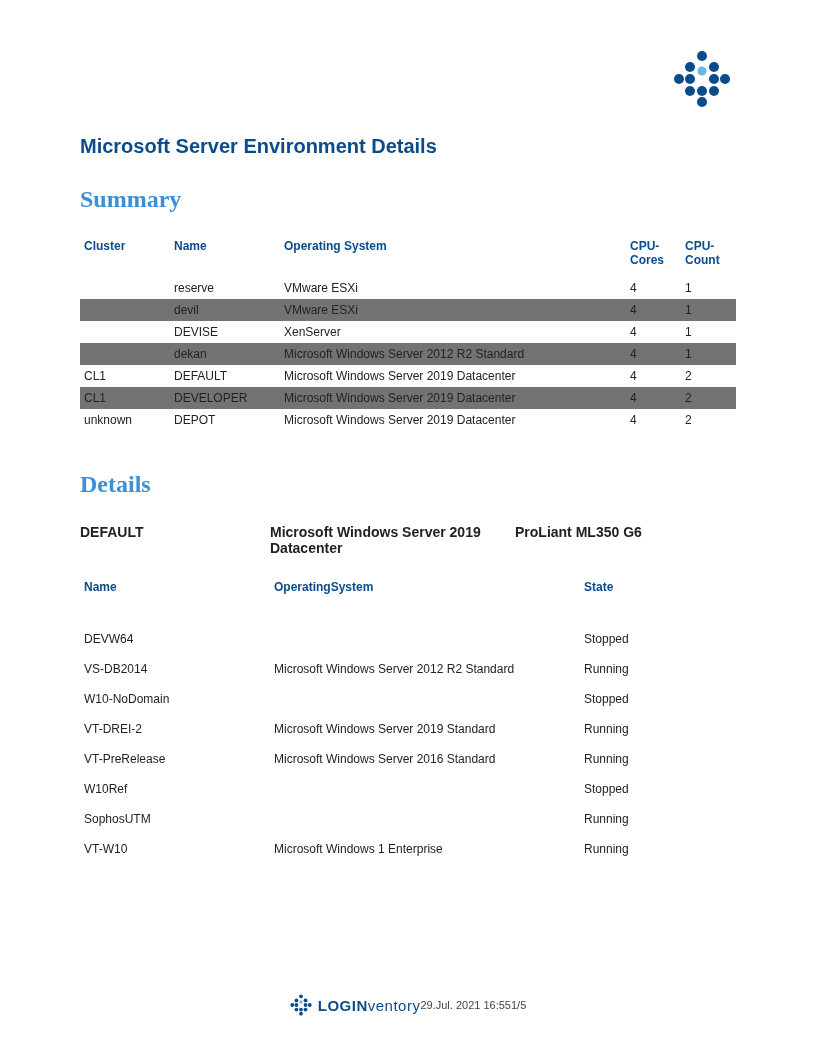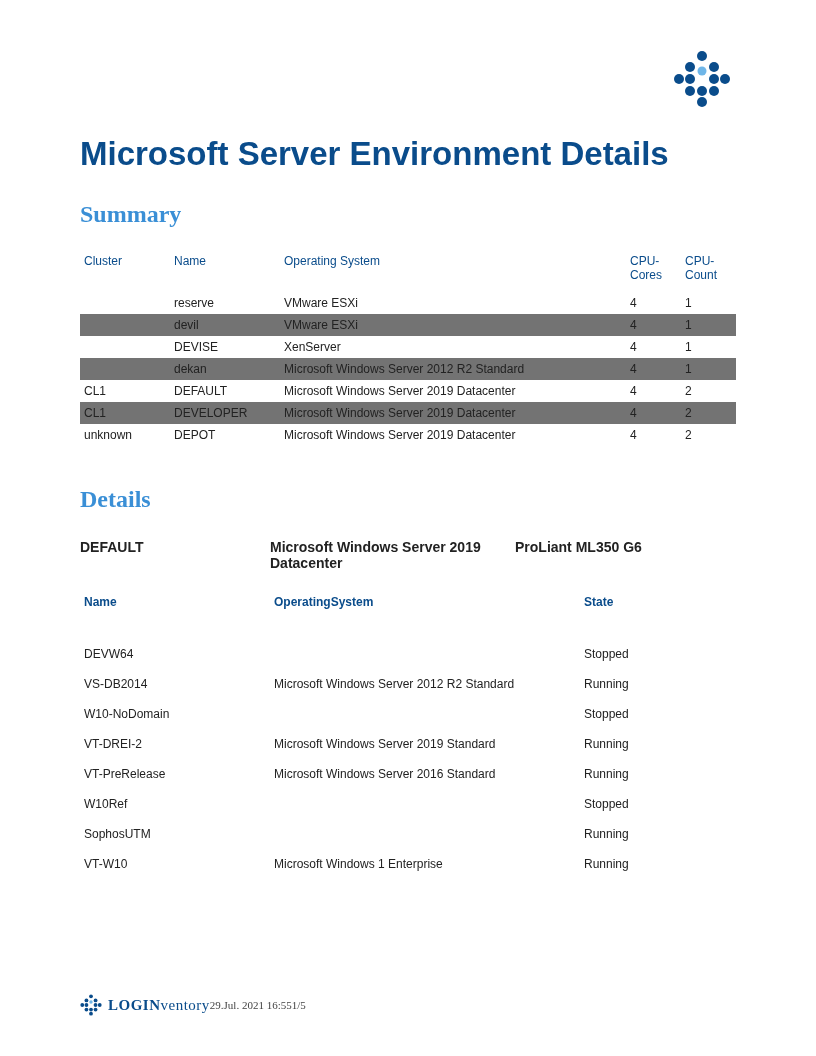--- a/index.html
+++ b/index.html
@@ -11,42 +11,42 @@
     color: #222;
     position: relative;
     padding: 50px 80px 0 80px;
   }
   .logo-top {
     position: absolute;
     top: 50px;
     right: 85px;
   }
   h1.title {
-    font-size: 33px;
+    font-size: 20px;
     font-weight: 700;
     color: #0a4c8b;
     margin-top: 85px;
     margin-bottom: 28px;
   }
   h2.section {
     font-size: 24px;
     font-weight: 600;
     color: #3a8fd6;
     margin-bottom: 20px;
     font-family: Liberation Serif, serif;
   }
   h2.section.details { margin-top: 40px; margin-bottom: 26px; }
   table.summary {
     width: 100%;
     border-collapse: collapse;
     font-size: 12px;
   }
   table.summary th {
     color: #0a4c8b;
-    font-weight: 400;
+    font-weight: 700;
     text-align: left;
     padding: 6px 4px 10px 4px;
     vertical-align: top;
   }
   table.summary th.num { text-align: left; width: 55px; }
   table.summary td {
     padding: 4px 4px;
   }
   table.summary tr.alt td { background: #737373; }
   .col-cluster { width: 90px; }
@@ -77,24 +77,23 @@
   }
   .dcol-name { width: 190px; }
   .dcol-os { width: 310px; }
   .footer {
     position: absolute;
     bottom: 40px;
     left: 80px;
     right: 80px;
     display: flex;
     align-items: center;
-    justify-content: flex-start;
+    justify-content: center;
     font-size: 11px;
     color: #444;
-    font-family: Liberation Serif, serif;
   }
   .footer .brand {
     display: flex;
     align-items: center;
     gap: 6px;
     font-size: 15px;
     font-weight: 400;
     color: #0a4c8b;
     letter-spacing: 0.5px;
   }

